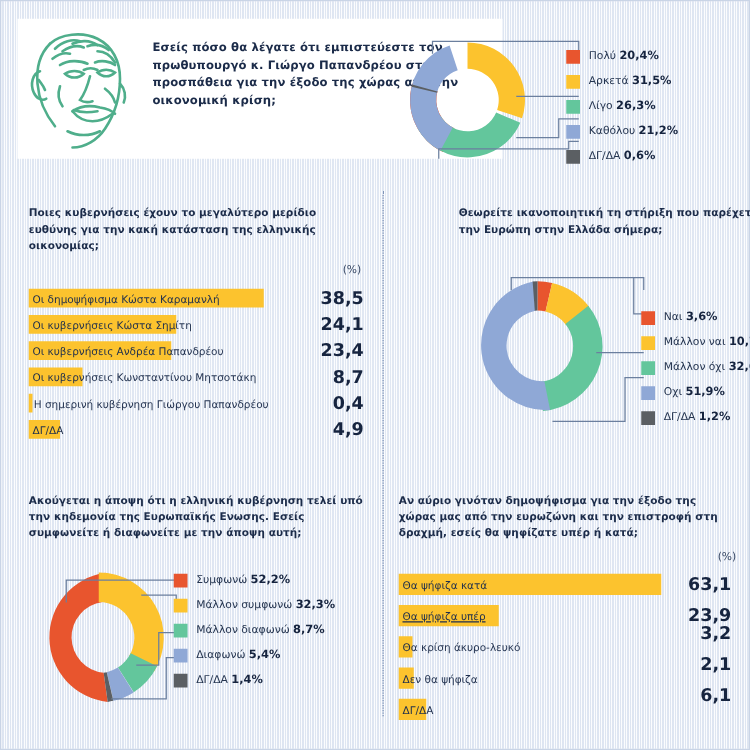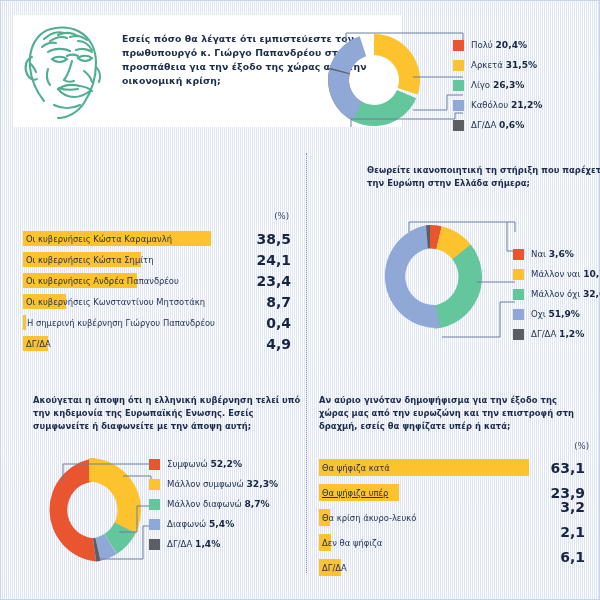--- a/index.html
+++ b/index.html
@@ -150,26 +150,27 @@
       <div class="legrow">
         <span class="sw" style="background:#5b5f63"></span>
         <span class="legtxt">ΔΓ/ΔΑ <b>0,6%</b></span>
       </div>
     </div>
   </div>
 
   <div class="vdiv"></div>
 
   <div class="quad" style="left:22px;top:163px;width:268px;height:200px;">
+    <div class="q-title" style="width:262px;">Ποιες κυβερνήσεις έχουν το μεγαλύτερο μερίδιο ευθύνης για την κακή κατάσταση της ελληνικής οικονομίας;</div>
     <div class="pct-head" style="right:2px;top:47px;">(%)</div>
 
     <div style="position:absolute;left:0;top:65px;width:268px;">
       <div class="barrow">
         <div class="bar" style="width:188px;"></div>
-        <div class="barlabel">Οι κυβερνήσεις Κώστα Καραμανλή</div>
+        <div class="barlabel">Οι δημοψήφισμα Κώστα Καραμανλή</div>
         <div class="barval" style="top:3px;">38,5</div>
       </div>
       <div class="barrow">
         <div class="bar" style="width:118px;"></div>
         <div class="barlabel">Οι κυβερνήσεις Κώστα Σημίτη</div>
         <div class="barval" style="top:3px;">24,1</div>
       </div>
       <div class="barrow">
         <div class="bar" style="width:114px;"></div>
         <div class="barlabel">Οι κυβερνήσεις Ανδρέα Παπανδρέου</div>
@@ -235,21 +236,21 @@
         <span class="sw" style="background:#8fa8d6"></span>
         <span class="legtxt">Οχι <b>51,9%</b></span>
       </div>
       <div class="legrow">
         <span class="sw" style="background:#5b5f63"></span>
         <span class="legtxt">ΔΓ/ΔΑ <b>1,2%</b></span>
       </div>
     </div>
   </div>
 
-  <div class="quad" style="left:32px;top:393px;width:272px;height:190px;">
+  <div class="quad" style="left:22px;top:393px;width:272px;height:190px;">
     <div class="q-title" style="width:268px;">Ακούγεται η άποψη ότι η ελληνική κυβέρνηση τελεί υπό την κηδεμονία της Ευρωπαϊκής Ενωσης. Εσείς συμφωνείτε ή διαφωνείτε με την άποψη αυτή;</div>
 
     <svg class="donutwrap" style="left:-6px;top:50px;" width="124" height="132" viewBox="0 0 124 132">
       <g transform="translate(62,66)">
 
         <path d="M0,-52 A52,52 0 0,1 -12.4,50.5 L-6.8,27.7 A28.5,28.5 0 0,0 0,-28.5 Z" transform="rotate(172.08)" fill="#e8552e"></path>
 
         <path d="M0,-52 A52,52 0 0,1 44.2,27.4 L24.2,15.0 A28.5,28.5 0 0,0 0,-28.5 Z" fill="#fcc32e"></path>
 
         <path d="M0,-52 A52,52 0 0,1 26.9,-44.5 L14.7,-24.4 A28.5,28.5 0 0,0 0,-28.5 Z" transform="rotate(116.28)" fill="#63c69c"></path>

